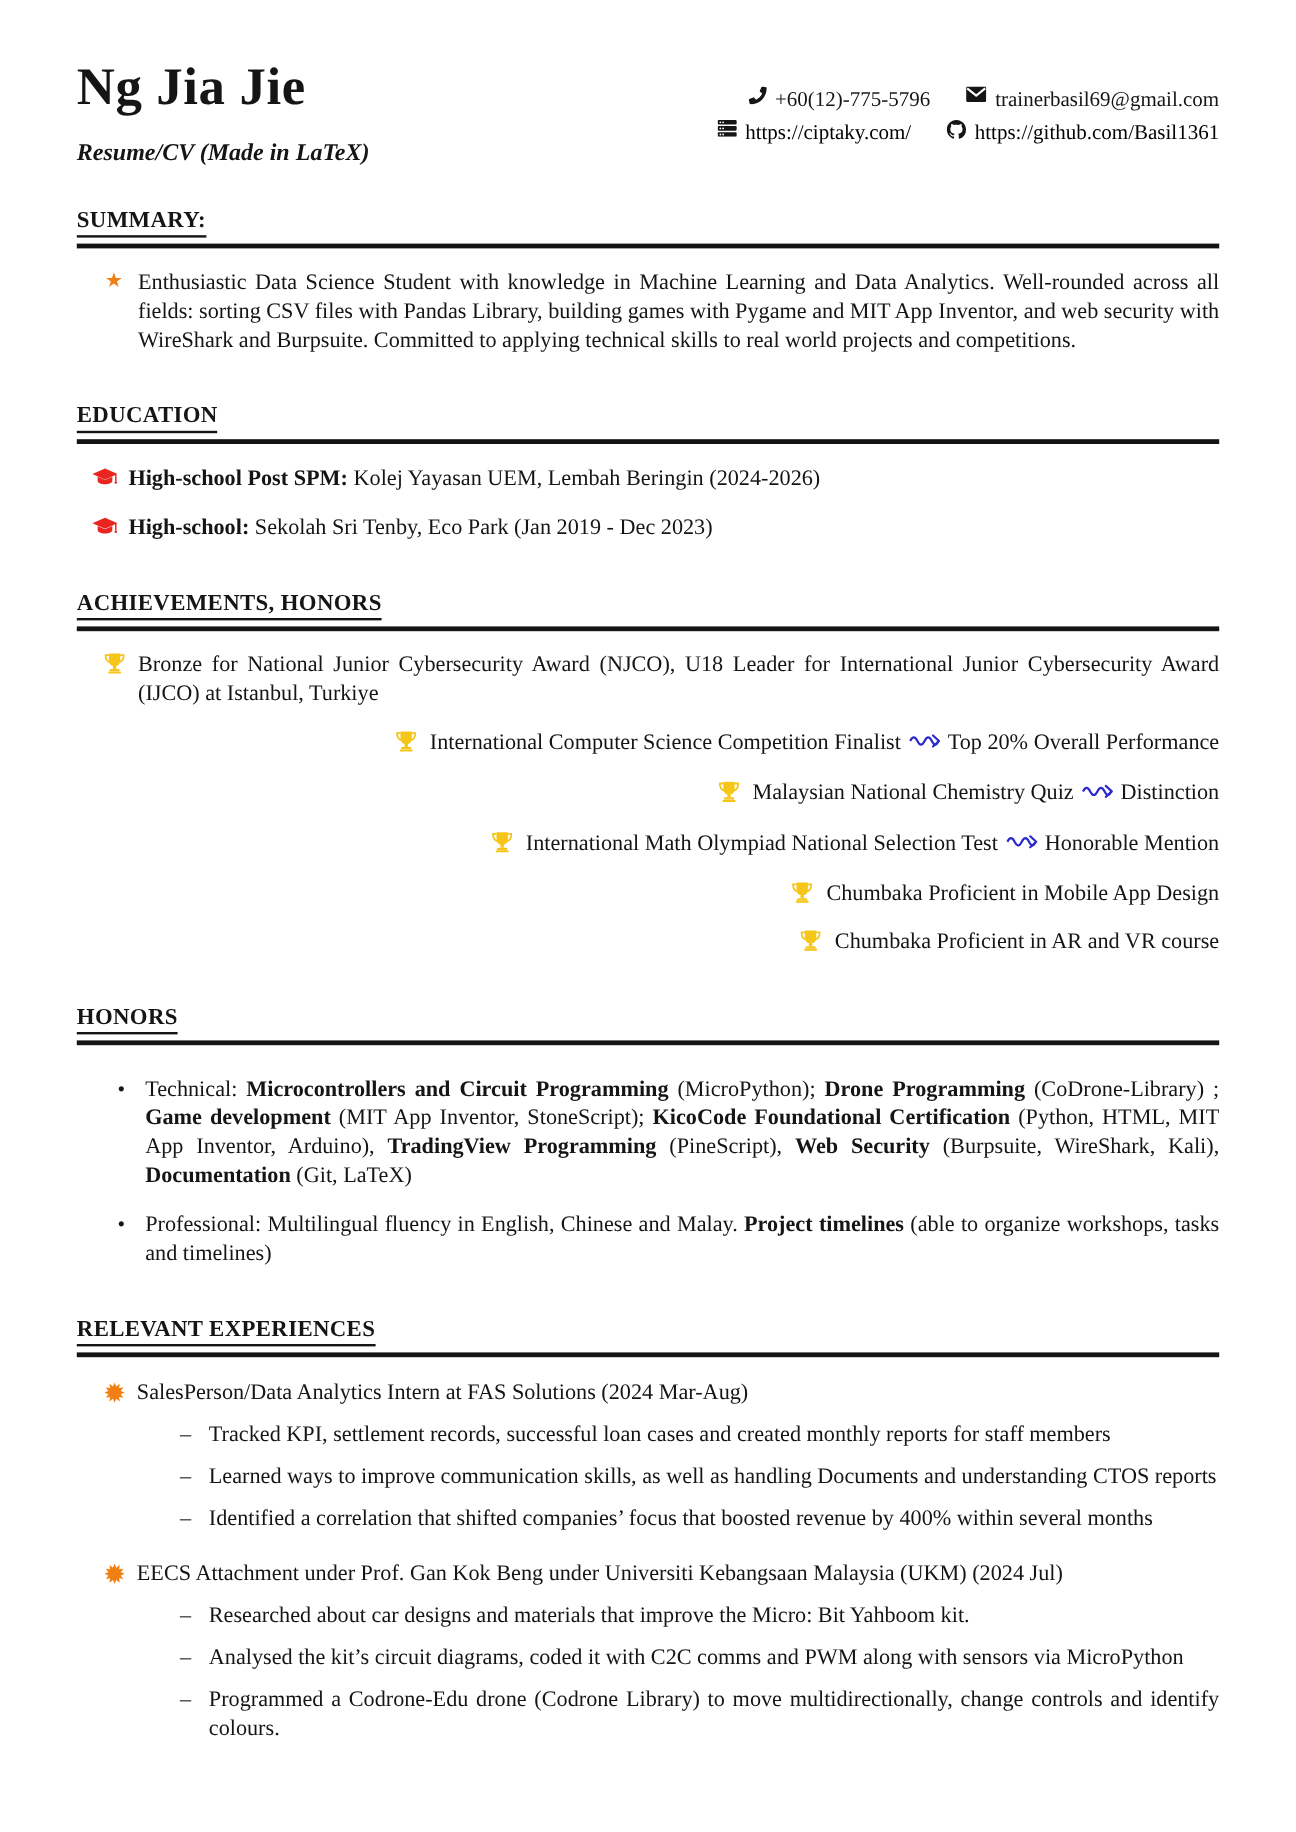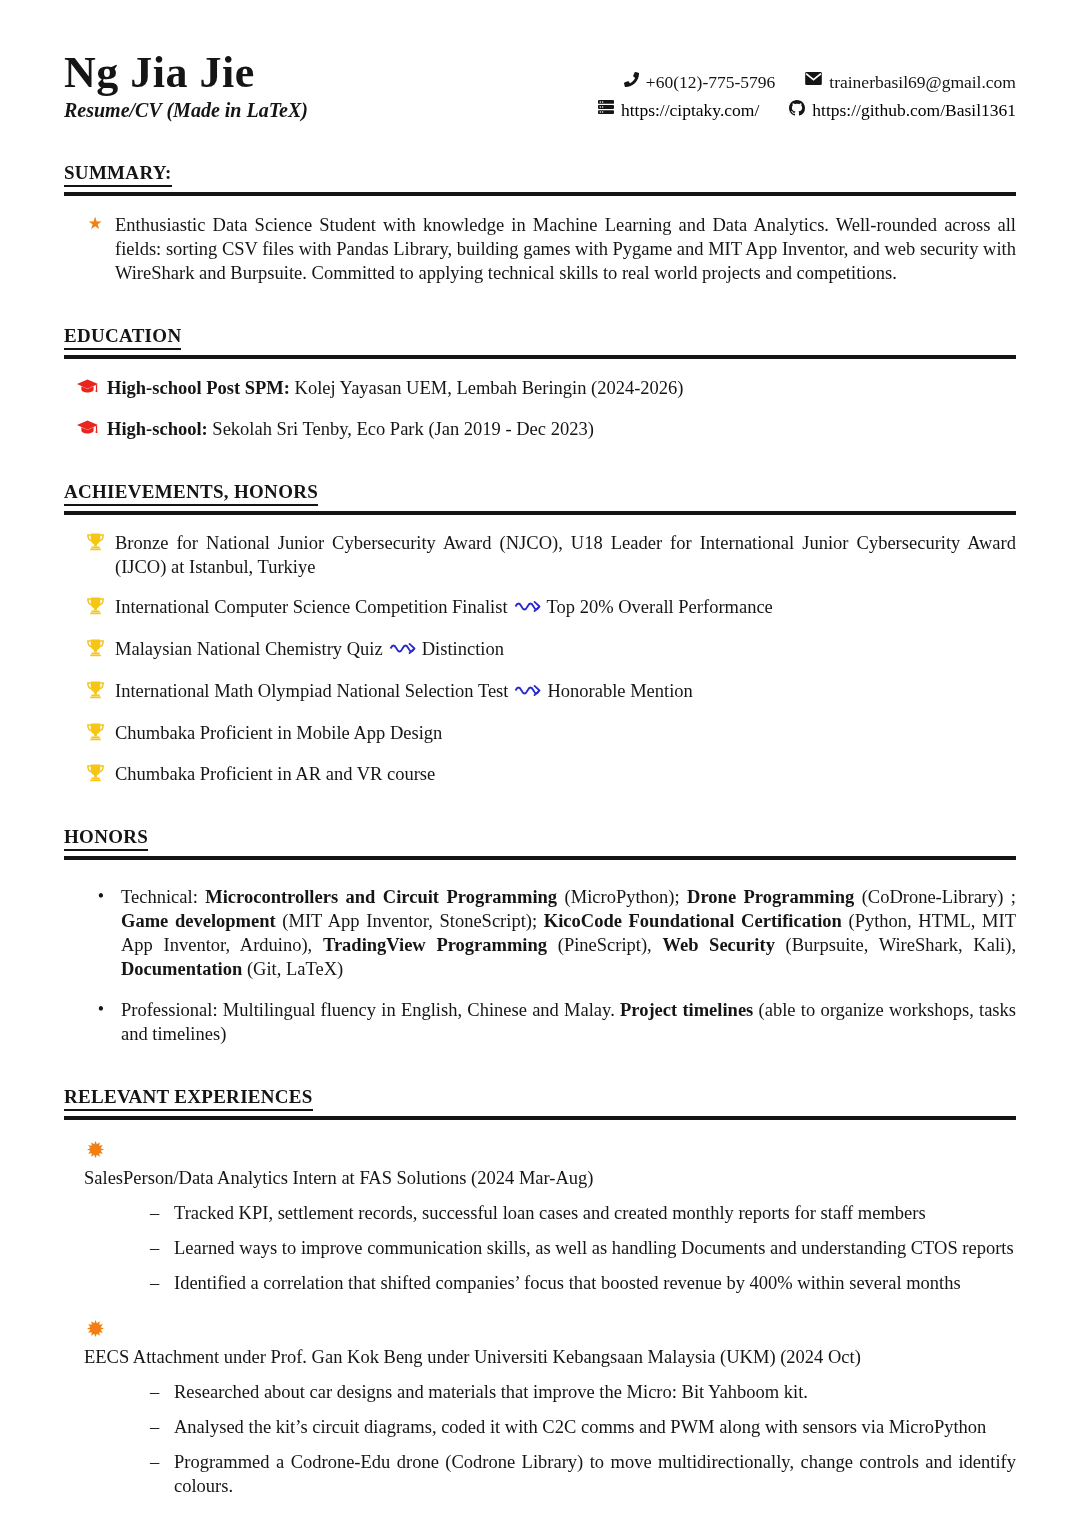--- a/index.html
+++ b/index.html
@@ -7,21 +7,21 @@
   body {
     width:1080px; height:1527px; overflow:hidden;
     font-family:"Liberation Serif", serif;
     color:#151515;
   }
   .page { padding:50px 64px 0 64px; }
 
   
   .header { display:flex; justify-content:space-between; align-items:flex-start; }
   .name { font-size:44px; font-weight:bold; line-height:1.05; letter-spacing:0.5px; }
-  .subtitle { font-size:20px; font-weight:bold; font-style:italic; margin-top:3px; }
+  .subtitle { font-size:20px; font-weight:bold; font-style:italic; margin-top:20px; }
   .contact { margin-top:22px; font-size:17.5px; }
   .contact-row { display:flex; justify-content:flex-end; align-items:center; margin-bottom:7px; }
   .contact-item { display:flex; align-items:flex-start; gap:7px; margin-left:30px; white-space:nowrap; }
   .contact-item:first-child { margin-left:0; }
   a.link { color:#000000; text-decoration:none; }
   .cicon { display:inline-flex; align-items:center; }
 
   
   .section { margin-top:40px; }
   .section-head { border-bottom:4.5px solid #141414; padding-bottom:5px; }
@@ -31,26 +31,26 @@
   }
   .sec-body { padding-left:20px; }
 
   .item { display:flex; gap:9px; font-size:18.5px; line-height:1.3; margin-top:17px; }
   .item .bullet-icon { flex:0 0 auto; width:22px; display:flex; justify-content:center; padding-top:2px; }
   .item .txt { text-align:justify; }
 
   .star-bullet { color:#f08014; font-family:"DejaVu Sans", sans-serif; font-size:17px; line-height:1; padding-top:3px; }
   .dot-bullet { font-size:18px; line-height:1.1; }
 
-  .ach-item { margin-top:16px; }
+  .ach-item { margin-top:16px;justify-content:flex-end; }
   .arrow-icon { display:inline-block; vertical-align:-2px; margin:0 6px; }
 
   
   .exp-item { margin-top:18px; }
-  .exp-title-row { display:flex; gap:8px; font-size:18.5px; line-height:1.3; align-items:flex-start;flex-direction:column; }
+  .exp-title-row { display:flex; gap:8px; font-size:18.5px; line-height:1.3; align-items:flex-start; }
   .exp-title-row .bullet-icon { flex:0 0 auto; width:22px; display:flex; justify-content:center; padding-top:3px; }
   .exp-bullets { margin-left:66px; }
   .sub-item { display:flex; gap:10px; font-size:18.5px; line-height:1.3; margin-top:11px; }
   .sub-dash { flex:0 0 auto; width:14px; }
   .sub-item .txt { text-align:justify; }
 
   b { font-weight:bold; }
 </style>
 </head>
 <body>
@@ -302,21 +302,21 @@
         </div>
       </div>
 
       <div class="exp-item" style="margin-top:22px">
         <div class="exp-title-row">
           <span class="bullet-icon">
               <svg width="17" height="17" viewBox="0 0 16 16">
                 <use href="#ic-burst"></use>
               </svg>
             </span>
-          <span>EECS Attachment under Prof. Gan Kok Beng under Universiti Kebangsaan Malaysia (UKM) (2024 Oct)</span>
+          <span>EECS Attachment under Prof. Gan Kok Beng under Universiti Kebangsaan Malaysia (UKM) (2024 Jul)</span>
         </div>
         <div class="exp-bullets">
           <div class="sub-item">
             <span class="sub-dash">–</span>
             <span class="txt">Researched about car designs and materials that improve the Micro: Bit Yahboom kit.</span>
           </div>
           <div class="sub-item">
             <span class="sub-dash">–</span>
             <span class="txt">Analysed the kit’s circuit diagrams, coded it with C2C comms and PWM along with sensors via MicroPython</span>
           </div>

